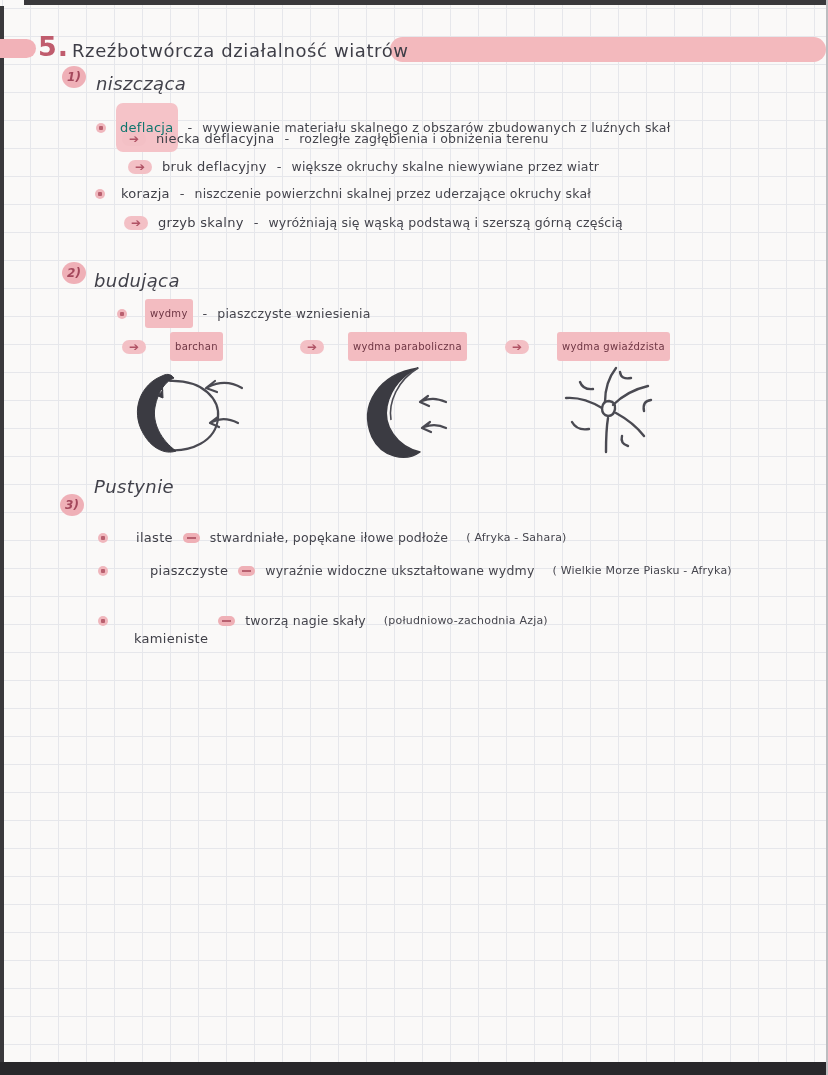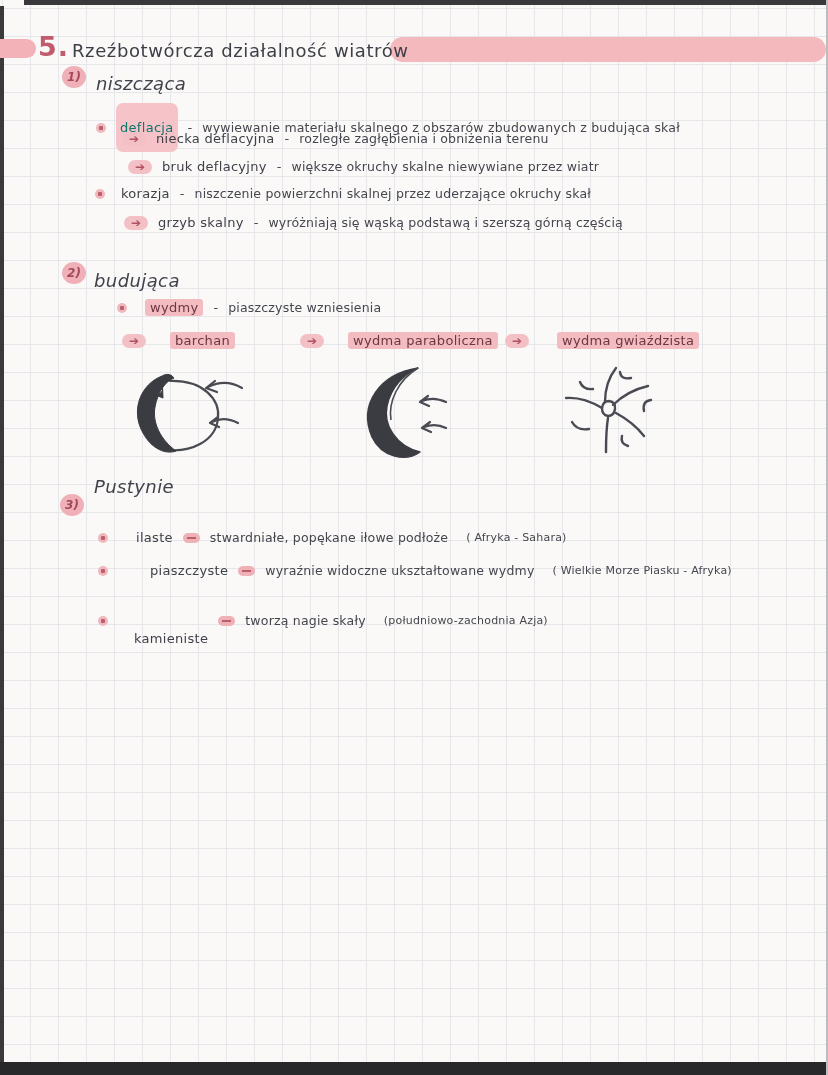--- a/index.html
+++ b/index.html
@@ -45,22 +45,22 @@
     min-width:18px;height:14px;border-radius:7px;padding:0 3px;
     background:#f3c0c5;color:#b05264;font-size:12px;font-weight:bold;
     flex:0 0 auto;
   }
   .term{font-size:13px;color:#3f3f47;letter-spacing:0.3px;}
   .term-pink{
     font-size:13px;color:#0f766e;letter-spacing:0.3px;
     background:#f5c3c8;border-radius:7px;padding:17px 4px;
   }
   .term-hl{
-    font-size:13px;color:#6e3543;letter-spacing:0.3px;
-    background:#f3bcc1;border-radius:3px;padding:1px 5px;
+    font-size:10px;color:#6e3543;letter-spacing:0.3px;
+    background:#f3bcc1;border-radius:3px;padding:9px 5px;
   }
   .dash{font-size:13px;color:#4a4a52;}
   .def{font-size:12.5px;color:#45454d;letter-spacing:0.2px;}
   .note{font-size:11px;color:#45454d;letter-spacing:0.2px;margin-left:8px;}
   .pinkdash{
     display:inline-block;width:17px;height:10px;border-radius:5px;flex:0 0 auto;
     background:linear-gradient(#b9606f,#b9606f) center/9px 2px no-repeat,#efb0b6;
   }
   svg{display:block;}
 </style>
@@ -80,21 +80,21 @@
   <span class="abs title-number" style="left:38px;top:31px;">5.</span>
   <span class="abs title-text" style="left:72px;top:40px;">Rzeźbotwórcza działalność wiatrów</span>
 
   <span class="abs marker" style="left:62px;top:66px;">1)</span>
   <span class="abs heading" style="left:96px;top:73px;">niszcząca</span>
 
   <div class="abs row" style="left:96px;top:103px;">
     <span class="bullet"></span>
     <span class="term-pink">deflacja</span>
     <span class="dash">-</span>
-    <span class="def">wywiewanie materiału  skalnego z obszarów zbudowanych z budująca skał</span>
+    <span class="def">wywiewanie materiału  skalnego z obszarów zbudowanych z luźnych skał</span>
   </div>
 
   <div class="abs row" style="left:122px;top:131px;">
     <span class="handarrow">➔</span>
     <span class="term">niecka deflacyjna</span>
     <span class="dash">-</span>
     <span class="def">rozległe zagłębienia i obniżenia terenu</span>
   </div>
 
   <div class="abs row" style="left:128px;top:159px;">

